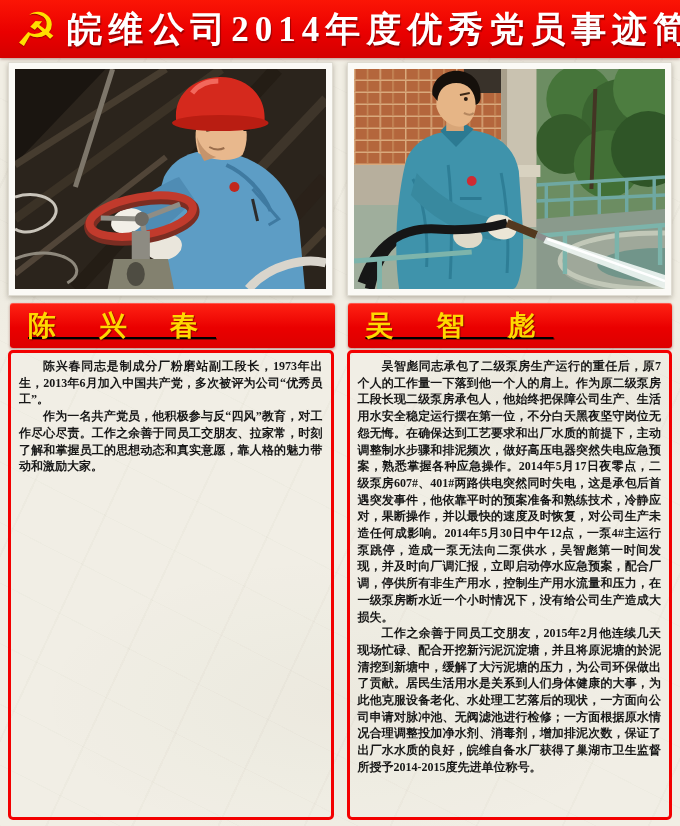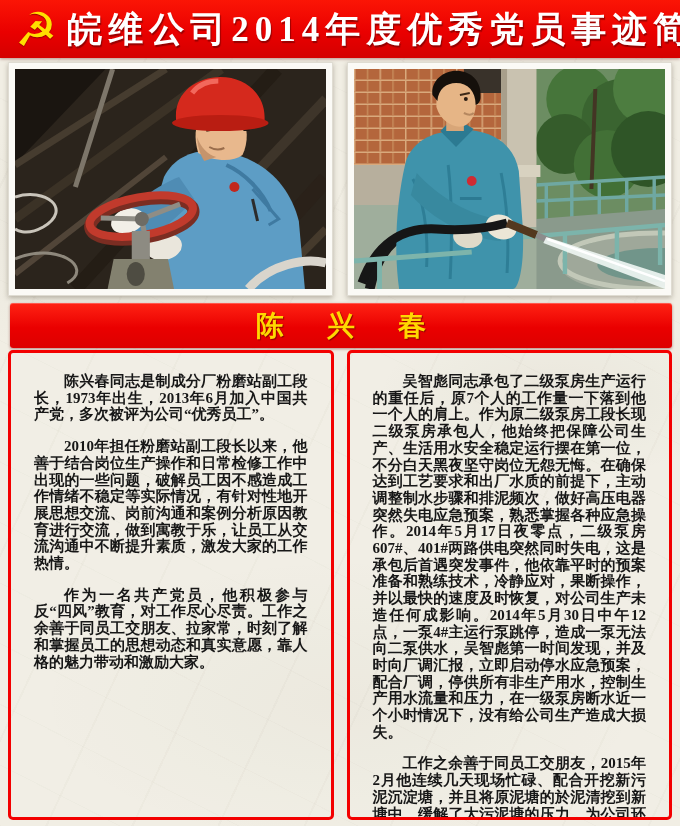--- a/index.html
+++ b/index.html
@@ -42,40 +42,41 @@
     box-shadow:0 2px 5px rgba(90,80,60,.38);
     padding:6px;box-sizing:border-box;
   }
   .photo-frame svg{width:100%;height:100%;display:block;}
 
   
   .banner-row{position:absolute;top:303px;left:10px;width:662px;display:flex;gap:13px;}
   .name-banner{
     flex:1;height:45px;border-radius:3px;
     background:linear-gradient(180deg,#ff2314 0%,#ea0000 55%,#dd0000 100%);
-    display:flex;align-items:center;justify-content:center;
+    display:flex;align-items:center;
     box-shadow:0 1px 3px rgba(110,0,0,.45), inset 0 1px 0 rgba(255,255,255,.25);
+    text-decoration:underline;
   }
   .name-banner .nm{
     color:#ffd800;font-size:28px;font-weight:bold;
     letter-spacing:18px;padding-left:18px;
     text-shadow:1px 1px 1px #8f0000;
     white-space:nowrap;
   }
 
   
   .bio-row{position:absolute;top:350px;left:8px;width:664px;height:470px;display:flex;gap:13px;}
   .bio-box{
     flex:1;border:3px solid #f30000;border-radius:5px;
     padding:5px 8px;box-sizing:border-box;overflow:hidden;
     background:rgba(255,255,255,0.05);
   }
   .bio-box p{
-    margin:15px;text-indent:2em;text-align:justify;
-    font-size:15px;line-height:16.7px;font-weight:bold;color:#171717;
+    margin:0;text-indent:2em;text-align:justify;
+    font-size:12px;line-height:16.7px;font-weight:bold;color:#171717;
   }
 </style>
 </head>
 <body>
 
 <div class="page">
 
   <div class="header">
     <span class="emblem">☭</span>
     <span class="title">皖维公司2014年度优秀党员事迹简介</span>
@@ -215,26 +216,28 @@
           <line x1="26" y1="192" x2="26" y2="220"></line>
         </g>
       </svg>
     </div>
   </div>
 
   <div class="banner-row">
     <div class="name-banner">
       <span class="nm">陈 兴 春</span>
     </div>
+    <div class="name-banner">
+      <span class="nm">吴 智 彪</span>
+    </div>
   </div>
 
   <div class="bio-row">
     <div class="bio-box">
       <p>陈兴春同志是制成分厂粉磨站副工段长，1973年出生，2013年6月加入中国共产党，多次被评为公司“优秀员工”。</p>
-      <p>2010年担任粉磨站副工段长以来，他善于结合岗位生产操作和日常检修工作中出现的一些问题，破解员工因不感造成工作情绪不稳定等实际情况，有针对性地开展思想交流、岗前沟通和案例分析原因教育进行交流，做到寓教于乐，让员工从交流沟通中不断提升素质，激发大家的工作热情。</p>
       <p>作为一名共产党员，他积极参与反“四风”教育，对工作尽心尽责。工作之余善于同员工交朋友、拉家常，时刻了解和掌握员工的思想动态和真实意愿，靠人格的魅力带动和激励大家。</p>
     </div>
     <div class="bio-box">
       <p>吴智彪同志承包了二级泵房生产运行的重任后，原7个人的工作量一下落到他一个人的肩上。作为原二级泵房工段长现二级泵房承包人，他始终把保障公司生产、生活用水安全稳定运行摆在第一位，不分白天黑夜坚守岗位无怨无悔。在确保达到工艺要求和出厂水质的前提下，主动调整制水步骤和排泥频次，做好高压电器突然失电应急预案，熟悉掌握各种应急操作。2014年5月17日夜零点，二级泵房607#、401#两路供电突然同时失电，这是承包后首遇突发事件，他依靠平时的预案准备和熟练技术，冷静应对，果断操作，并以最快的速度及时恢复，对公司生产未造任何成影响。2014年5月30日中午12点，一泵4#主运行泵跳停，造成一泵无法向二泵供水，吴智彪第一时间发现，并及时向厂调汇报，立即启动停水应急预案，配合厂调，停供所有非生产用水，控制生产用水流量和压力，在一级泵房断水近一个小时情况下，没有给公司生产造成大损失。</p>
       <p>工作之余善于同员工交朋友，2015年2月他连续几天现场忙碌、配合开挖新污泥沉淀塘，并且将原泥塘的於泥清挖到新塘中，缓解了大污泥塘的压力，为公司环保做出了贡献。居民生活用水是关系到人们身体健康的大事，为此他克服设备老化、水处理工艺落后的现状，一方面向公司申请对脉冲池、无阀滤池进行检修；一方面根据原水情况合理调整投加净水剂、消毒剂，增加排泥次数，保证了出厂水水质的良好，皖维自备水厂获得了巢湖市卫生监督所授予2014-2015度先进单位称号。</p>
     </div>
   </div>
 
 </div>
 

